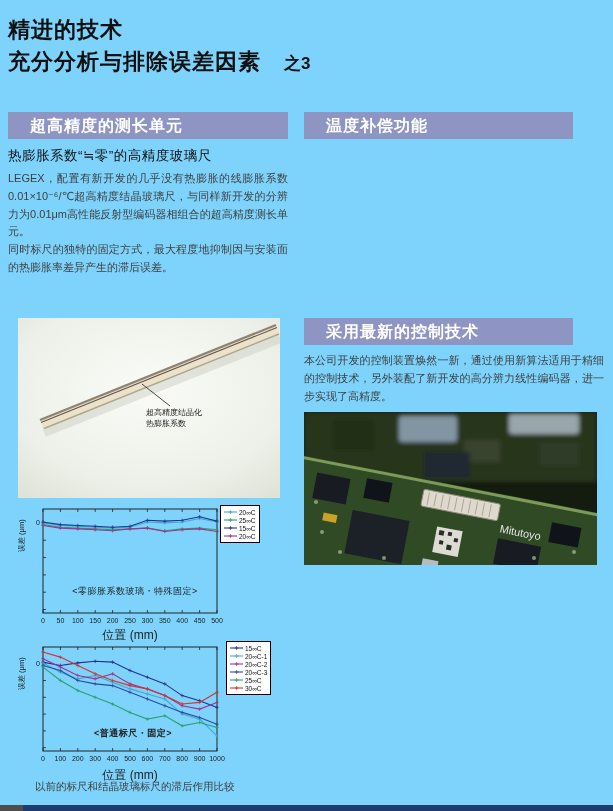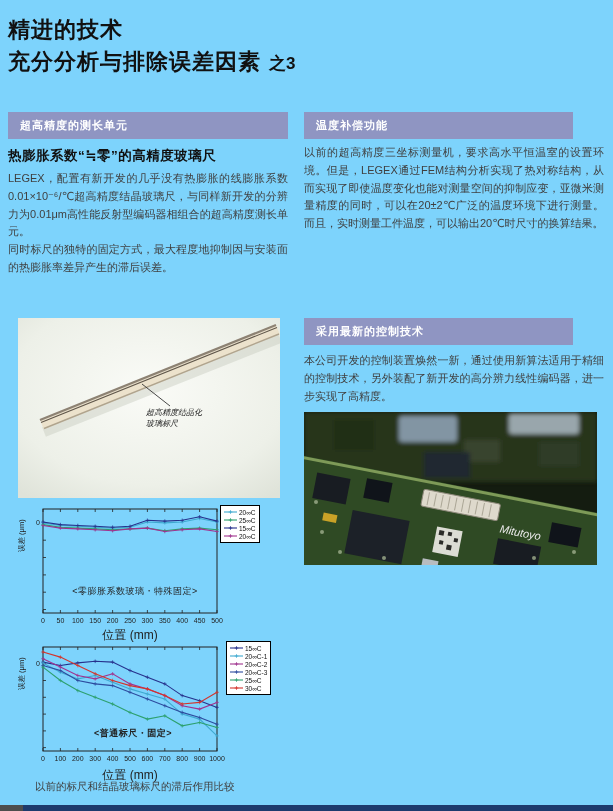--- a/index.html
+++ b/index.html
@@ -2,36 +2,36 @@
 <html><head>
 <meta charset="utf-8">
 <style>
   html,body{margin:0;padding:0;background:#fff;}
   body{width:613px;height:811px;overflow:hidden;font-family:"Liberation Sans","DejaVu Sans",sans-serif;}
   .page{position:relative;width:613px;height:811px;background:#7dd3fc;}
 
   .doc-title{position:absolute;left:8px;top:14px;color:#111;font-weight:bold;}
   .doc-title .t1{font-size:22px;line-height:1.45;letter-spacing:1px;}
   .doc-title .t2{font-size:22px;line-height:1.45;letter-spacing:1px;}
-  .doc-title .part{font-size:17px;margin-left:8px;letter-spacing:0;}
-
-  .hdr-bar{height:27px;background:#8f95c2;color:#fff;font-weight:bold;font-size:11px;
-           line-height:27px;padding-left:12px;letter-spacing:1px;box-sizing:border-box;}
+  .doc-title .part{font-size:17px;margin-left:23px;letter-spacing:0;}
+
+  .hdr-bar{height:27px;background:#8f95c2;color:#fff;font-weight:bold;font-size:16px;
+           line-height:27px;padding-left:22px;letter-spacing:1px;box-sizing:border-box;}
 
   .col{position:absolute;}
   .col-left{left:8px;top:112px;width:280px;}
   .col-right{left:304px;top:112px;width:300px;}
   .col-ctrl{left:304px;top:318px;width:300px;}
   .col-right .hdr-bar,.col-ctrl .hdr-bar{width:269px;}
 
-  .subtitle{margin-top:8px;font-size:13.5px;font-weight:bold;color:#111;letter-spacing:0.5px;}
+  .subtitle{margin-top:8px;font-size:13.5px;font-weight:normal;color:#111;letter-spacing:0.5px;}
   .body-txt{margin-top:5px;font-size:11px;line-height:1.62;color:#3f3f3f;text-align:justify;}
   .body-txt p{margin:0;}
 
-  .photo{position:absolute;overflow:hidden;font-style:italic;}
+  .photo{position:absolute;overflow:hidden;}
   .photo-scale{left:18px;top:318px;width:262px;height:180px;}
   .photo-pcb{left:304px;top:412px;width:293px;height:153px;}
   .scale-label{position:absolute;left:128px;top:90px;font-size:8px;line-height:1.35;color:#222;}
 
   .chart{position:absolute;left:20px;width:280px;}
   .chart1{top:503px;height:138px;}
   .chart2{top:641px;height:142px;}
   .chart svg.plot{position:absolute;left:0;top:0;}
   .ylabel{position:absolute;left:-4px;top:38px;width:12px;font-size:7.5px;color:#222;
           transform:rotate(-90deg);transform-origin:center;white-space:nowrap;text-align:center;}
@@ -84,29 +84,26 @@
       <rect x="0" y="0" width="262" height="180" fill="url(#scaleBg)"></rect>
       <line x1="26" y1="114" x2="262" y2="20" stroke="#c8ccc0" stroke-width="10" opacity="0.45"></line>
       <line x1="24" y1="107" x2="260" y2="12" stroke="#ece2cc" stroke-width="9"></line>
       <line x1="22" y1="102" x2="258" y2="7" stroke="#8d8273" stroke-width="2.2"></line>
       <line x1="23" y1="104.5" x2="259" y2="9.5" stroke="#5f564a" stroke-width="1.1"></line>
       <line x1="26" y1="110.5" x2="261" y2="16" stroke="#b0a48e" stroke-width="1.4"></line>
       <line x1="152" y1="88" x2="124" y2="66" stroke="#333" stroke-width="0.9"></line>
     </svg>
     <div class="scale-label">
       <div>超高精度结晶化</div>
-      <div>玻璃标尺</div>
+      <div>热膨胀系数</div>
     </div>
   </div>
 
   <div class="col col-right">
     <div class="hdr-bar">温度补偿功能</div>
-    <div class="body-txt">
-      <p>以前的超高精度三坐标测量机，要求高水平恒温室的设置环境。但是，LEGEX通过FEM结构分析实现了热对称结构，从而实现了即使温度变化也能对测量空间的抑制应变，亚微米测量精度的同时，可以在20±2℃广泛的温度环境下进行测量。而且，实时测量工件温度，可以输出20℃时尺寸的换算结果。</p>
-    </div>
   </div>
 
   <div class="col col-ctrl">
     <div class="hdr-bar">采用最新的控制技术</div>
     <div class="body-txt" style="margin-top:7px;">
       <p>本公司开发的控制装置焕然一新，通过使用新算法适用于精细的控制技术，另外装配了新开发的高分辨力线性编码器，进一步实现了高精度。</p>
     </div>
   </div>
 
   <div class="photo photo-pcb">

